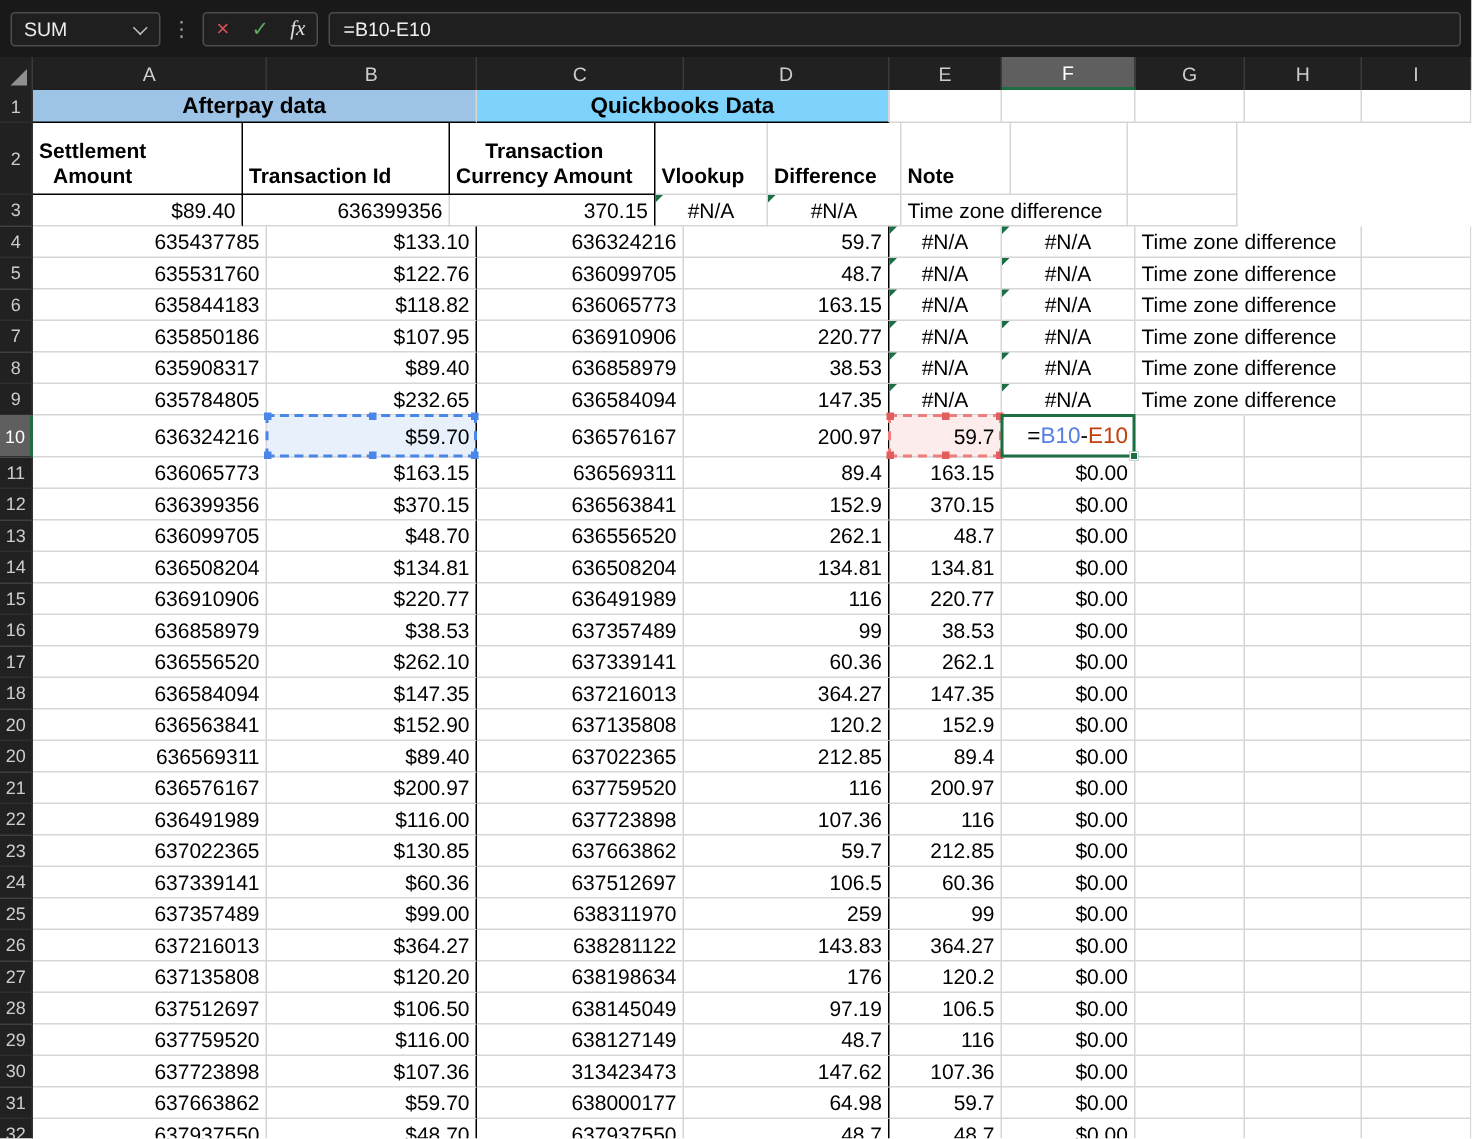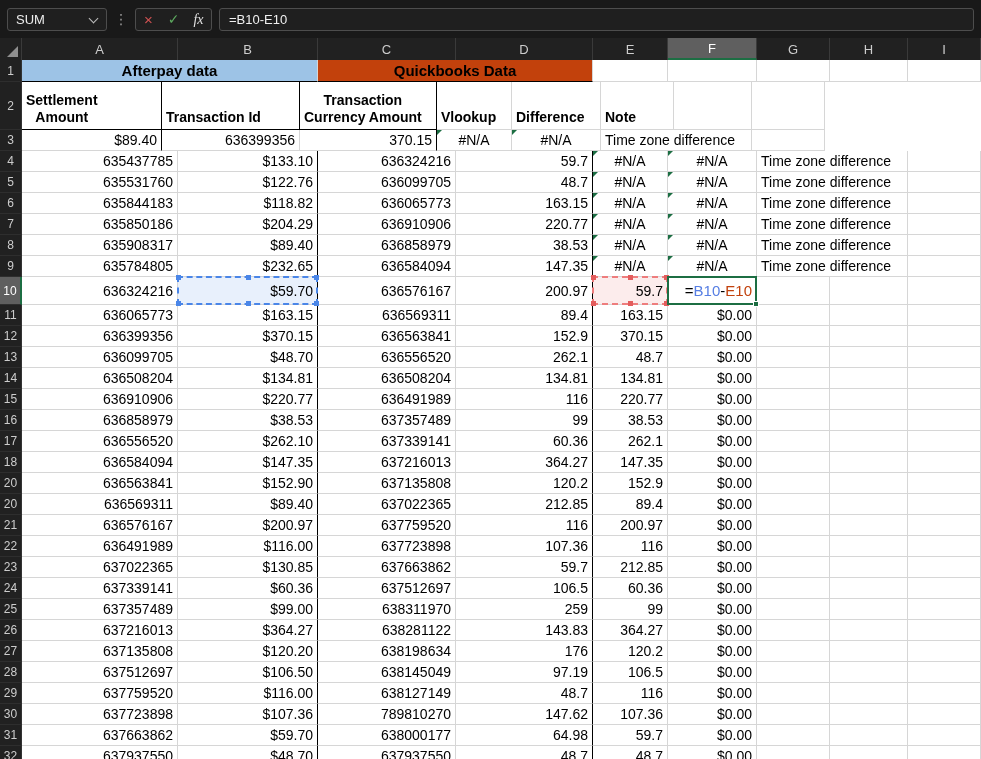--- a/index.html
+++ b/index.html
@@ -48,21 +48,21 @@
           border-bottom:1px solid #d6d6d6; white-space:nowrap; overflow:visible; }
   .num { justify-content:flex-end; }
   .ctr { justify-content:center; }
   .blackR { border-right:1px solid #000; }
   .noline { border-right:none; }
   .noline span { position:relative; z-index:2; }
 
   
   .grp { font-weight:bold; font-size:15px; justify-content:center; border-bottom:1px solid #000; }
   .blue { background:#9dc3e6; }
-  .green { background:#c2410c; }
+  .green { background:#7dd3fc; }
 
   
   .hc { font-weight:bold; align-items:flex-end; padding-bottom:3px;
         white-space:pre-line; line-height:1.22; }
   .hb { border-right:1px solid #000; border-bottom:1px solid #000;text-align:center; }
   .hbl { border-left:1px solid #000; }
 
   
   .tri::before { content:''; position:absolute; top:0; left:0; width:0; height:0;
                  border-top:5px solid #1c6e43; border-right:5px solid transparent; z-index:3; }
@@ -253,21 +253,21 @@
         </div>
         <div class="cell" style="width: 78px;"></div>
         <div class="cell" style="width: 73px;"></div>
       </div>
       <div class="row">
         <div class="rowh">7</div>
         <div class="cell num" style="width: 156px;">
           <span>635850186</span>
         </div>
         <div class="cell num blackR" style="width: 140px;">
-          <span>$204.29</span>
+          <span>$107.95</span>
         </div>
         <div class="cell num" style="width: 138px;">
           <span>636910906</span>
         </div>
         <div class="cell num blackR" style="width: 137px;">
           <span>220.77</span>
         </div>
         <div class="cell ctr tri" style="width: 75px;">
           <span>#N/A</span>
         </div>
@@ -836,21 +836,21 @@
       </div>
       <div class="row">
         <div class="rowh">30</div>
         <div class="cell num" style="width: 156px;">
           <span>637723898</span>
         </div>
         <div class="cell num blackR" style="width: 140px;">
           <span>$107.36</span>
         </div>
         <div class="cell num" style="width: 138px;">
-          <span>789810270</span>
+          <span>313423473</span>
         </div>
         <div class="cell num blackR" style="width: 137px;">
           <span>147.62</span>
         </div>
         <div class="cell num" style="width: 75px;">
           <span>107.36</span>
         </div>
         <div class="cell num" style="width: 89px;">
           <span>$0.00</span>
         </div>

